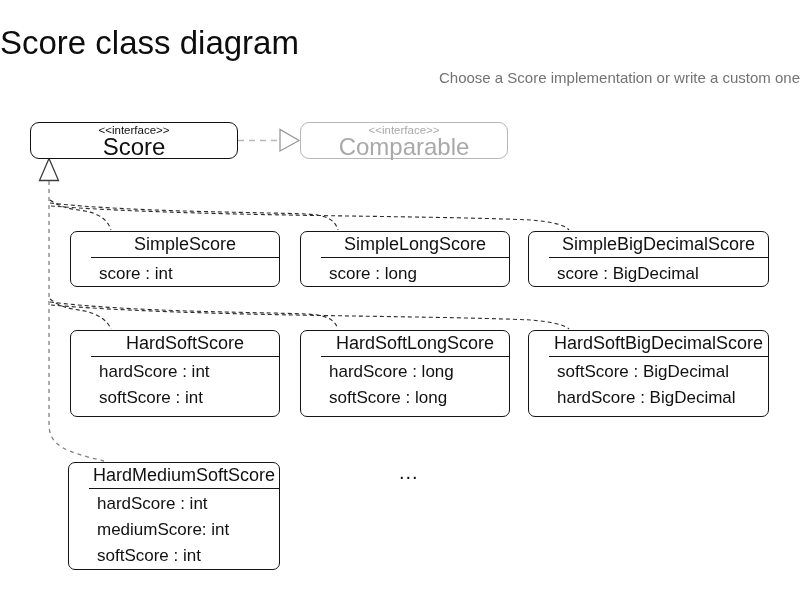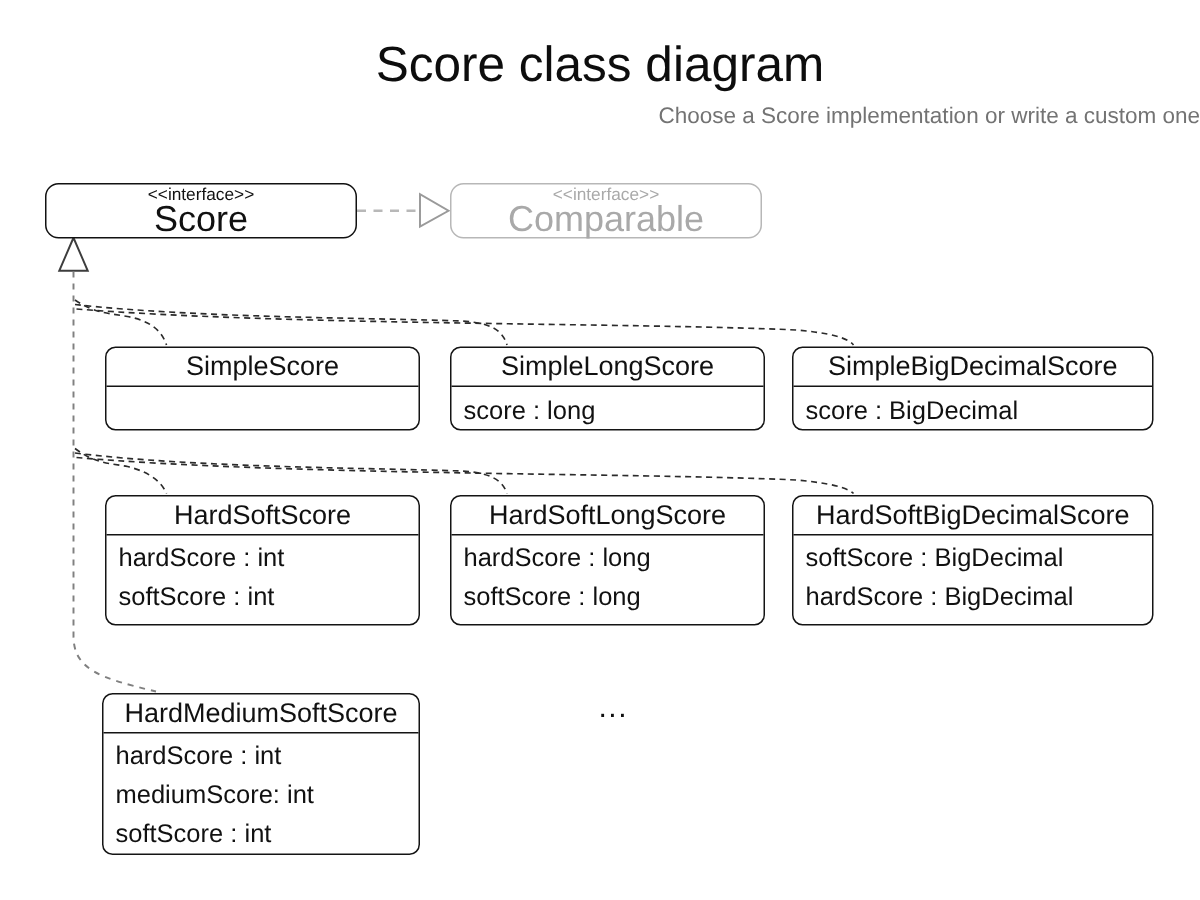--- a/index.html
+++ b/index.html
@@ -2,39 +2,39 @@
 <html><head>
 <meta charset="utf-8">
 <style>
   html,body { margin:0; padding:0; background:#fff; }
   .page {
     position:relative; width:800px; height:600px; background:#ffffff;
     font-family:"Liberation Sans", sans-serif; color:#111; overflow:hidden;
   }
   .title {
     position:absolute; top:24px; left:0; width:100%;
-    text-align:center; font-size:33px; line-height:38px; color:#0d0d0d;
+    font-size:33px; line-height:38px; color:#0d0d0d;
   }
   .subtitle {
     position:absolute; top:69px; left:0; width:100%;
     text-align:right; font-size:15px; color:#737373;
   }
   svg.connectors { position:absolute; left:0; top:0; width:800px; height:600px; }
   .iface {
     position:absolute; box-sizing:border-box; background:#fff;
     display:flex; flex-direction:column; align-items:center; justify-content:center;
     border-radius:9px;
   }
   .iface-score { left:30px; top:122px; width:208px; height:37px; border:1.6px solid #111; }
   .iface-comparable { left:300px; top:122px; width:208px; height:37px; border:1.4px solid #b7b7b7; color:#a9a9a9; }
   .stereo { font-size:11.5px; line-height:12px; }
   .iface-name { font-size:24px; line-height:21px; }
   .cls {
     position:absolute; box-sizing:border-box; background:#fff;
-    border:1.3px solid #141414; border-radius:7px;
+    border:1.3px solid #141414; border-radius:7px;padding-left:20px;
   }
   .cls .hd {
     box-sizing:border-box; height:26px; line-height:25px;
     text-align:center; font-size:18px; white-space:nowrap; overflow:hidden;
     border-bottom:1.3px solid #141414;
   }
   .cls .bd { padding:2px 6px 0 8px; }
   .cls .attr { font-size:17px; line-height:26px; white-space:nowrap; }
   .r1 .attr { line-height:27px; }
   .ellipsis { position:absolute; left:399px; top:461px; font-size:20px; letter-spacing:1px; color:#111; }
@@ -69,20 +69,23 @@
     <div class="stereo">&lt;&lt;interface&gt;&gt;</div>
     <div class="iface-name">Score</div>
   </div>
   <div class="iface iface-comparable">
     <div class="stereo">&lt;&lt;interface&gt;&gt;</div>
     <div class="iface-name">Comparable</div>
   </div>
 
   <div class="cls r1" style="left:70px;top:231px;width:210px;height:56px">
     <div class="hd">SimpleScore</div>
+    <div class="bd">
+      <div class="attr">score : int</div>
+    </div>
   </div>
   <div class="cls r1" style="left:300px;top:231px;width:210px;height:56px">
     <div class="hd">SimpleLongScore</div>
     <div class="bd">
       <div class="attr">score : long</div>
     </div>
   </div>
   <div class="cls r1" style="left:528px;top:231px;width:241px;height:56px">
     <div class="hd">SimpleBigDecimalScore</div>
     <div class="bd">

